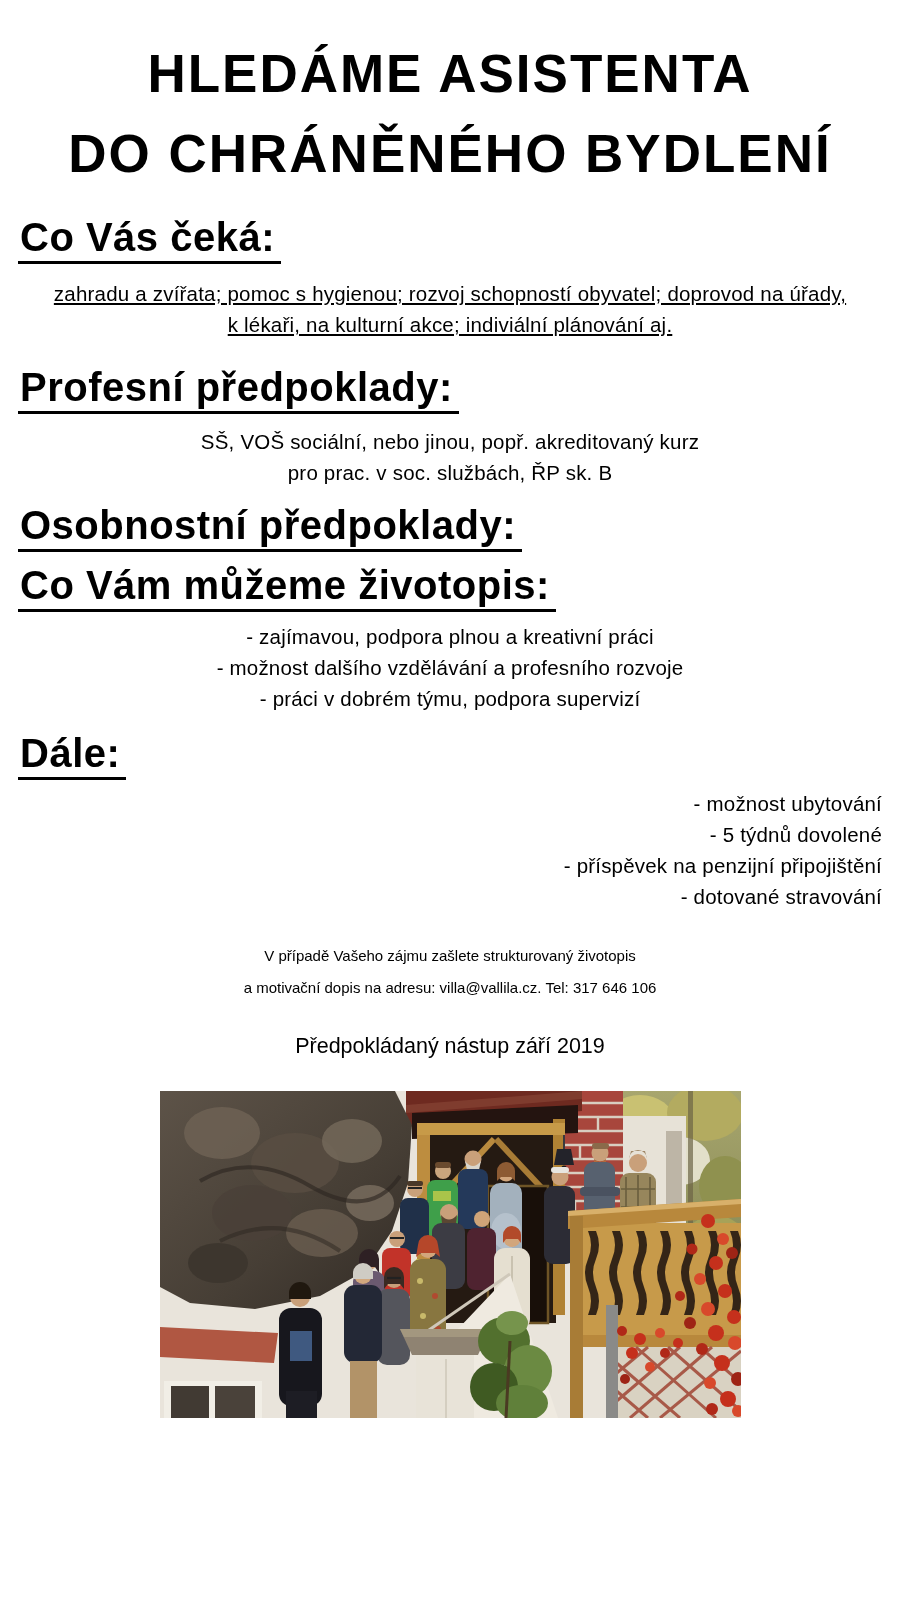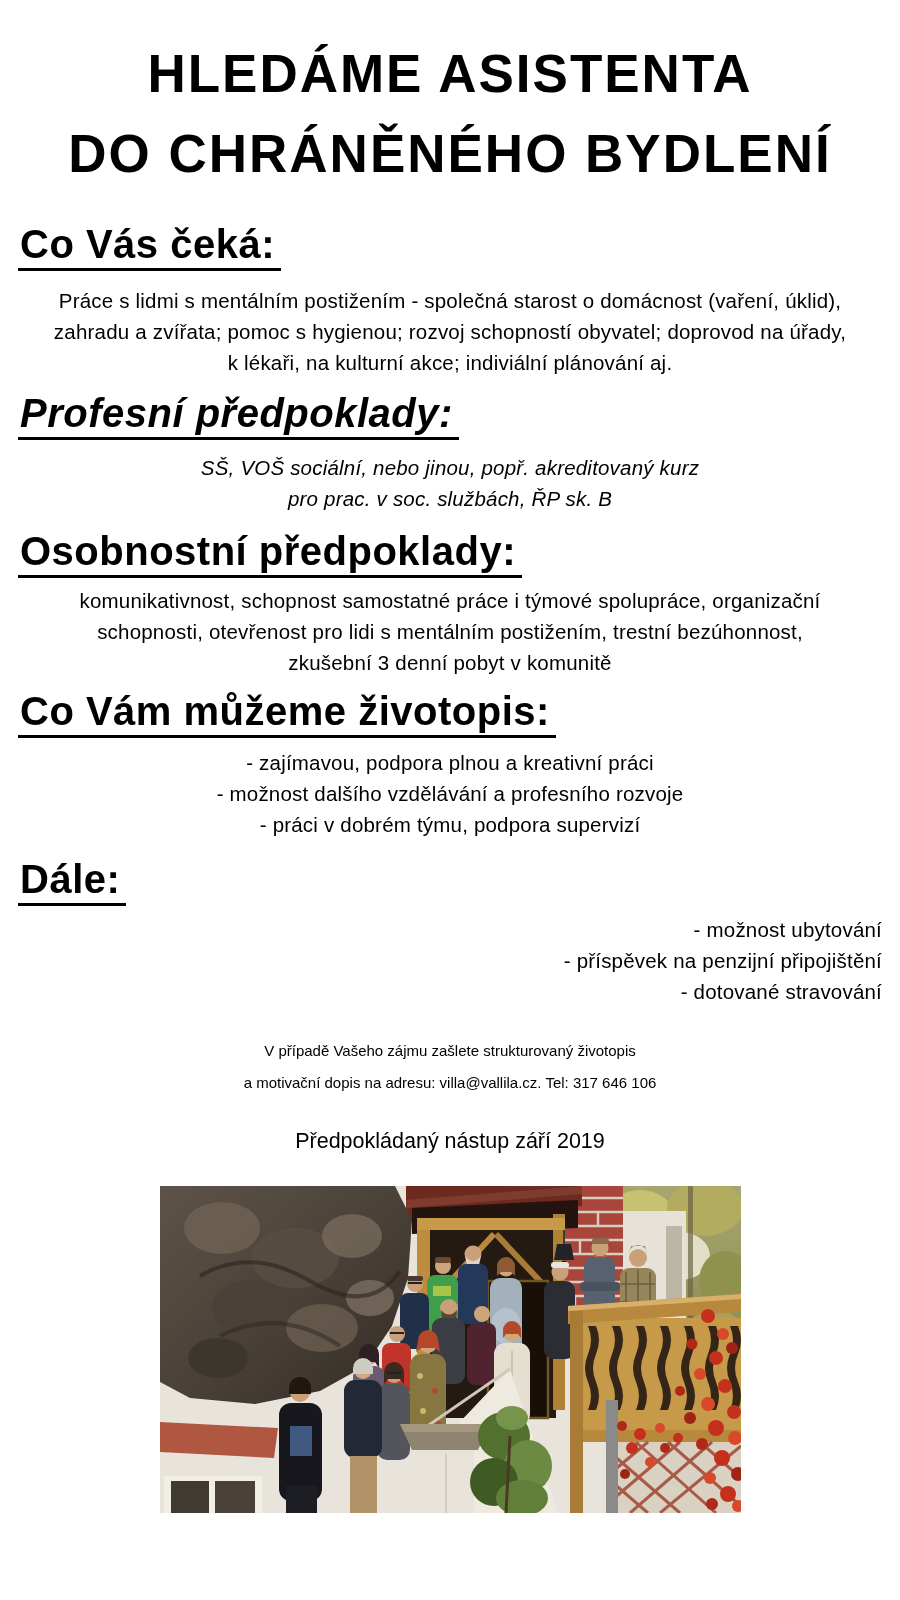--- a/index.html
+++ b/index.html
@@ -14,22 +14,22 @@
     letter-spacing:2px;margin:8px 0 0;
   }
   .title span{display:block;white-space:nowrap;}
   .sec{margin-top:0;}
   .sec h2{margin:0;font-weight:bold;font-size:40px;letter-spacing:0.5px;line-height:1.15;}
   .sec h2 .hd{
     display:inline-block;border-bottom:3px solid #000;padding:0 6px 1px 2px;
   }
   .lines{font-size:20.5px;line-height:31px;text-align:center;letter-spacing:0.2px;}
   .lines div{white-space:nowrap;}
-  .sec-1{margin-top:27px;} .sec-1 .lines{margin-top:14px;}
-  .sec-2{margin-top:12px;font-style:italic;} .sec-2 .lines{margin-top:12px;}
+  .sec-1{margin-top:20px;text-decoration:underline;} .sec-1 .lines{margin-top:14px;}
+  .sec-2{margin-top:24px;} .sec-2 .lines{margin-top:12px;}
   .sec-3{margin-top:14px;} .sec-3 .lines{margin-top:7px;}
   .sec-4{margin-top:10px;} .sec-4 .lines{margin-top:9px;}
   .sec-5{margin-top:16px;} .sec-5 .lines{margin-top:8px;text-align:right;padding-left:62px;}
   .contact{margin-top:28px;font-size:15px;line-height:32px;text-align:center;}
   .contact div{white-space:nowrap;}
   .start-note{margin-top:30px;font-size:21.5px;text-align:center;}
   .photo{margin:32px auto 0;width:581px;height:327px;display:block;}
   .photo svg{display:block;width:581px;height:327px;}
 </style>
 </head>
@@ -38,56 +38,51 @@
 <div class="poster">
 
   <h1 class="title">
     <span>HLEDÁME ASISTENTA</span>
     <span>DO CHRÁNĚNÉHO BYDLENÍ</span>
   </h1>
 
   <section class="sec sec-1">
     <h2><span class="hd">Co Vás čeká:</span></h2>
     <div class="lines">
-      <div>Práce s lidmi s mentálním postižením - společná starost o domácnost (vaření, úklid),</div>
       <div>zahradu a zvířata; pomoc s hygienou; rozvoj schopností obyvatel; doprovod na úřady,</div>
       <div>k lékaři, na kulturní akce; indiviální plánování aj.</div>
     </div>
   </section>
 
   <section class="sec sec-2">
     <h2><span class="hd">Profesní předpoklady:</span></h2>
     <div class="lines">
       <div>SŠ, VOŠ sociální, nebo jinou, popř. akreditovaný kurz</div>
       <div>pro prac. v soc. službách, ŘP sk. B</div>
     </div>
   </section>
 
   <section class="sec sec-3">
     <h2><span class="hd">Osobnostní předpoklady:</span></h2>
-    <div class="lines">
-      <div>komunikativnost, schopnost samostatné práce i týmové spolupráce, organizační</div>
-      <div>schopnosti, otevřenost pro lidi s mentálním postižením, trestní bezúhonnost,</div>
-      <div>zkušební 3 denní pobyt v komunitě</div>
-    </div>
   </section>
 
   <section class="sec sec-4">
     <h2><span class="hd">Co Vám můžeme životopis:</span></h2>
     <div class="lines">
       <div>- zajímavou, podpora plnou a kreativní práci</div>
       <div>- možnost dalšího vzdělávání a profesního rozvoje</div>
       <div>- práci v dobrém týmu, podpora supervizí</div>
     </div>
   </section>
 
   <section class="sec sec-5">
     <h2><span class="hd">Dále:</span></h2>
     <div class="lines">
       <div>- možnost ubytování</div>
+      <div>- 5 týdnů dovolené</div>
       <div>- příspěvek na penzijní připojištění</div>
       <div>- dotované stravování</div>
     </div>
   </section>
 
   <div class="contact">
     <div>V případě Vašeho zájmu zašlete strukturovaný životopis</div>
     <div>a motivační dopis na adresu: villa@vallila.cz. Tel: 317 646 106</div>
   </div>
 

